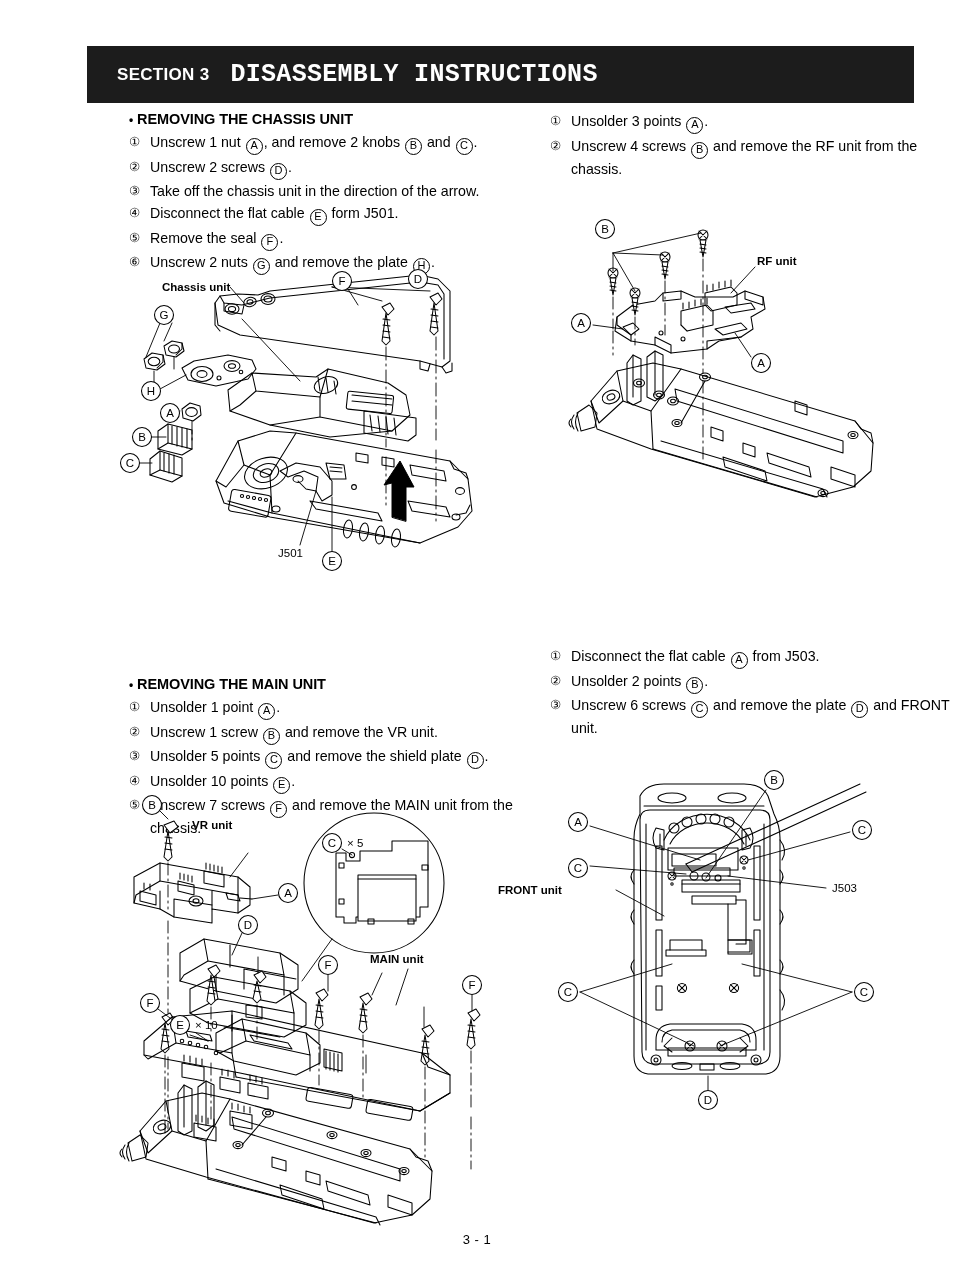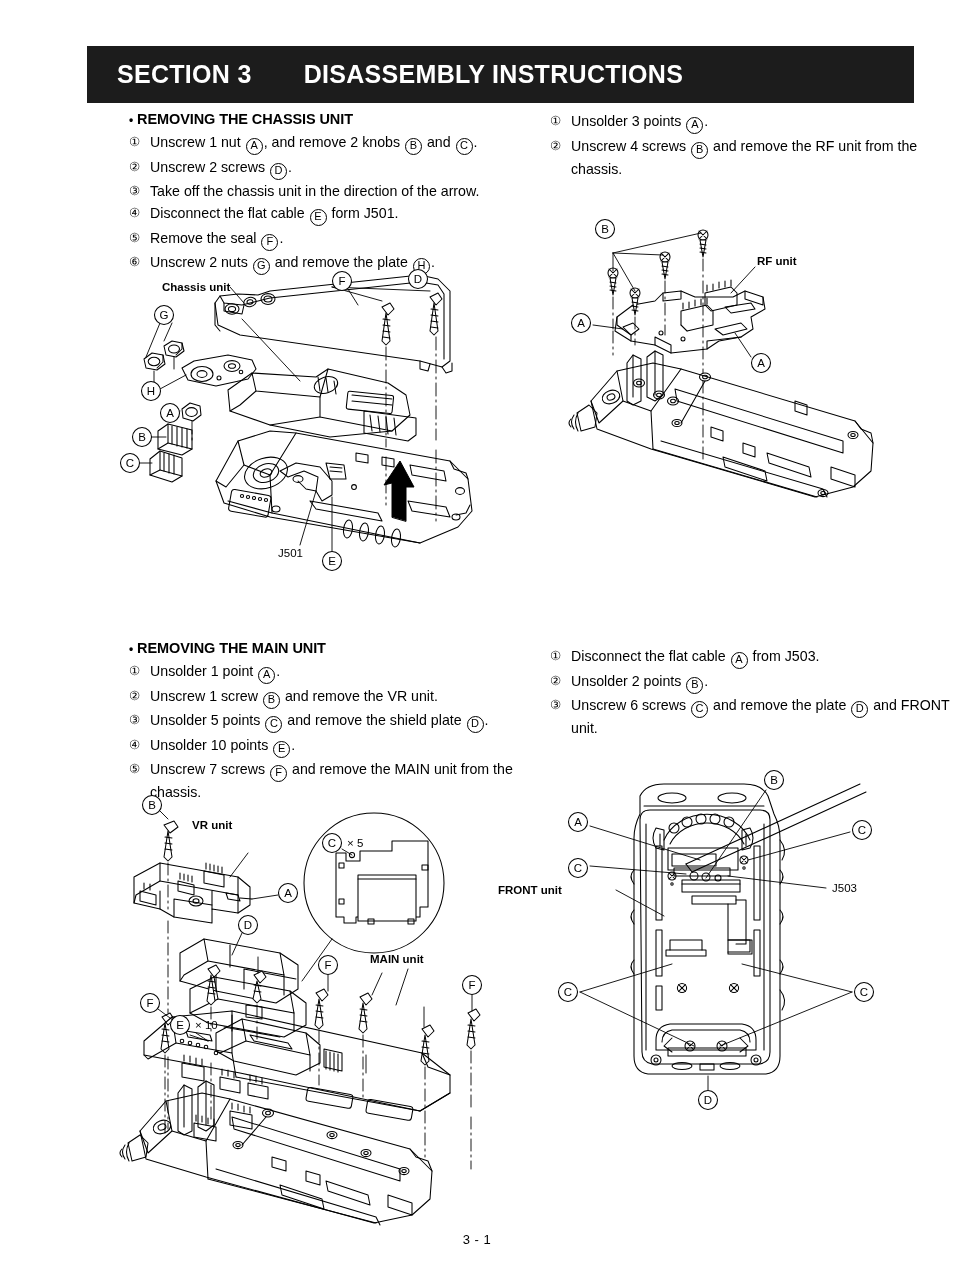--- a/index.html
+++ b/index.html
@@ -13,27 +13,28 @@
   }
   .page{position:absolute;inset:0;}
 
   
   .section-bar{
     position:absolute;left:87px;top:46px;width:827px;height:57px;
     background:#1c1c1c;
     display:flex;align-items:center;
   }
   .section-bar .sec-no{
-    color:#fff;font-size:25px;font-weight:bold;letter-spacing:.3px;
+    color:#fff;font-size:17px;font-weight:bold;letter-spacing:.3px;
     margin-left:30px;
     font-family:"Liberation Sans", sans-serif;
   }
   .section-bar .sec-title{
     color:#fff;font-size:25px;font-weight:bold;letter-spacing:.3px;
-    margin-left:52px;
+    margin-left:21px;
+    font-family:Liberation Mono, monospace;
   }
 
   
   .proc{position:absolute;margin-left:42px;}
   .proc h3{
     margin:0 0 5px 0;font-size:14.5px;font-weight:bold;letter-spacing:-0.1px;
   }
   .proc h3 .bull{font-size:12px;padding-right:4px;}
   .steps{list-style:none;margin:0;padding:0;}
   .steps li{
@@ -46,21 +47,21 @@
   }
   .steps li .txt{flex:1 1 auto;}
   .clet{
     display:inline-block;border:1.1px solid #000;border-radius:50%;
     width:15px;height:15px;line-height:13.4px;text-align:center;
     font-size:11px;vertical-align:-2px;margin:0 1px;
   }
 
   #proc-chassis{left:87px;top:111px;width:420px;}
   #proc-rf     {left:508px;top:111px;width:400px;}
-  #proc-main   {left:87px;top:640px;width:420px;}
+  #proc-main   {left:87px;top:676px;width:420px;}
   #proc-front  {left:508px;top:646px;width:405px;}
 
   
   .fig{position:absolute;}
   #fig-chassis{left:120px;top:265px;width:380px;height:320px;}
   #fig-rf     {left:555px;top:205px;width:340px;height:370px;}
   #fig-main   {left:120px;top:805px;width:390px;height:415px;}
   #fig-front  {left:560px;top:780px;width:330px;height:330px;}
   .fig svg{display:block;overflow:visible;}
 

